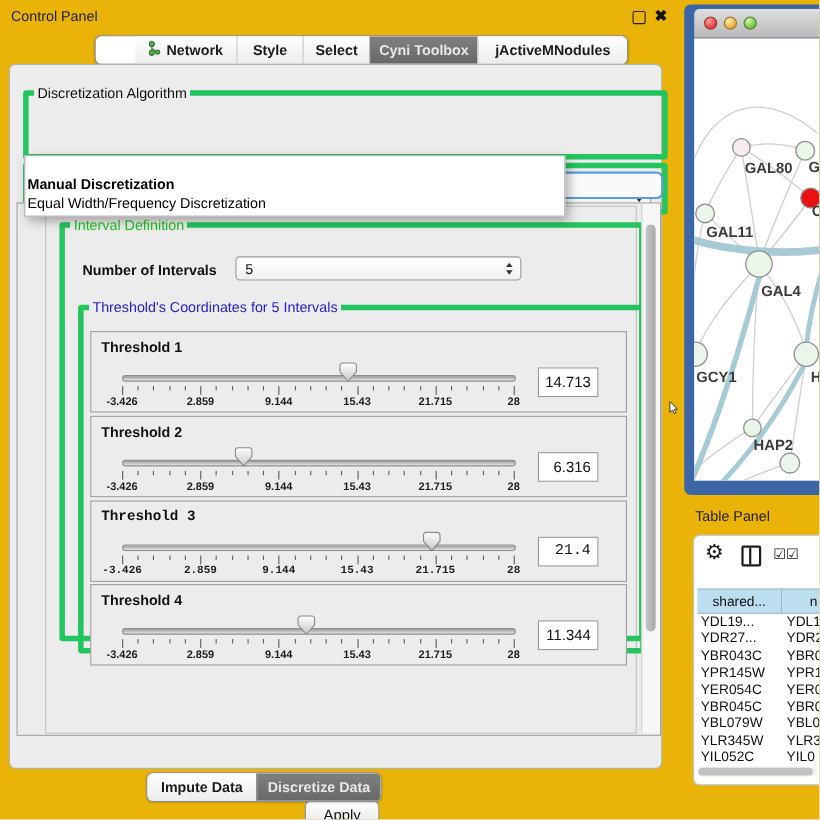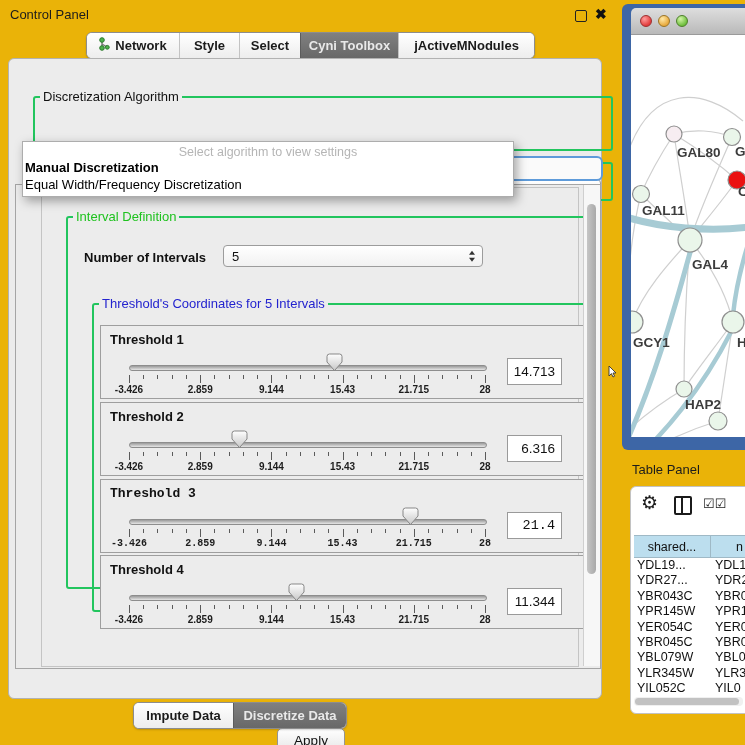--- a/index.html
+++ b/index.html
@@ -16,21 +16,21 @@
   .tabbar{display:flex;height:25px;border:1px solid #8d8d8d;border-radius:6px;overflow:hidden;
           box-shadow:0 1px 2px rgba(0,0,0,.18);background:#fff;}
   .tab{display:flex;align-items:center;justify-content:center;gap:5px;font-size:13px;font-weight:700;
        color:#1a1a1a;background:linear-gradient(#ffffff,#ededed);border-left:1px solid #c3c3c3;box-sizing:border-box;}
   .tab:first-child{border-left:none;}
   .tab.sel{background:linear-gradient(#808080,#686868);color:#e9e9e9;border-left-color:#5c5c5c;}
 
   
   .outer-panel{left:8px;top:58px;width:592px;height:639px;background:#ececec;
                border:1px solid #b2b2b2;border-radius:6px;}
-  fieldset{position:absolute;margin:16px;padding:0;border:2px solid #22c55e;border-radius:3px;min-inline-size:0;background:transparent;}
+  fieldset{position:absolute;margin:4px;padding:0;border:5px solid #22c55e;border-radius:3px;min-inline-size:0;background:transparent;}
   legend{font-size:13px;padding:0 3px;margin-left:5px;white-space:nowrap;}
   legend.green{color:#1ec21e;}
   legend.blue{color:#2323cf;}
 
   
   .popup{left:13px;top:82px;width:490px;height:54px;background:#fff;border:1px solid #adadad;
          box-shadow:3px 4px 10px rgba(0,0,0,.35);z-index:40;}
   .popup-hint{position:absolute;left:0;top:3px;width:100%;text-align:center;font-size:12.5px;color:#b5b5b5;}
   .popup-item{position:absolute;left:2px;font-size:13px;color:#000;white-space:nowrap;}
   .popup-item.bold{font-weight:700;}
@@ -109,21 +109,21 @@
 </head>
 <body>
 
 <div id="screen">
 
   <div class="abs cp-title">Control Panel</div>
   <div class="abs float-btn"></div>
   <div class="abs close-btn">✖</div>
 
   <div class="abs tabbar" style="left:86px;top:32px;">
-    <div class="tab" style="width:92px;">
+    <div class="tab" style="width:92px;margin-left:36px;">
       <span>
         <svg width="11" height="14" viewBox="0 0 11 14">
             <line x1="3" y1="3" x2="3" y2="11" stroke="#777" stroke-width="1.4"></line>
             <line x1="3" y1="7" x2="8" y2="10" stroke="#777" stroke-width="1.2"></line>
             <circle cx="3" cy="3" r="2.3" fill="#4db04d" stroke="#2c7a2c"></circle>
             <circle cx="3" cy="11" r="2.3" fill="#4db04d" stroke="#2c7a2c"></circle>
             <circle cx="8.3" cy="10.3" r="1.9" fill="#4db04d" stroke="#2c7a2c"></circle>
           </svg>
       </span>
       <span>Network</span>
@@ -144,21 +144,20 @@
 
   <div class="abs outer-panel">
 
     <fieldset style="left:8px;top:14px;width:576px;height:58px;">
       <legend>Discretization Algorithm</legend>
     </fieldset>
 
     <div class="abs combo-fragment"></div>
 
     <div class="abs popup">
-      <div class="popup-hint">Select algorithm to view settings</div>
       <div class="popup-item bold" style="top:18px;">Manual Discretization</div>
       <div class="popup-item" style="top:35px;">Equal Width/Frequency Discretization</div>
     </div>
 
     <fieldset style="left:8px;top:80px;width:576px;height:42px;">
       <legend>Table Data</legend>
       <div class="combo" style="position:absolute;left:10px;top:9px;width:556px;height:22px;">
         <span>galFiltered.sif default node</span>
         <span class="arrows">
             <div class="arr-up"></div>

